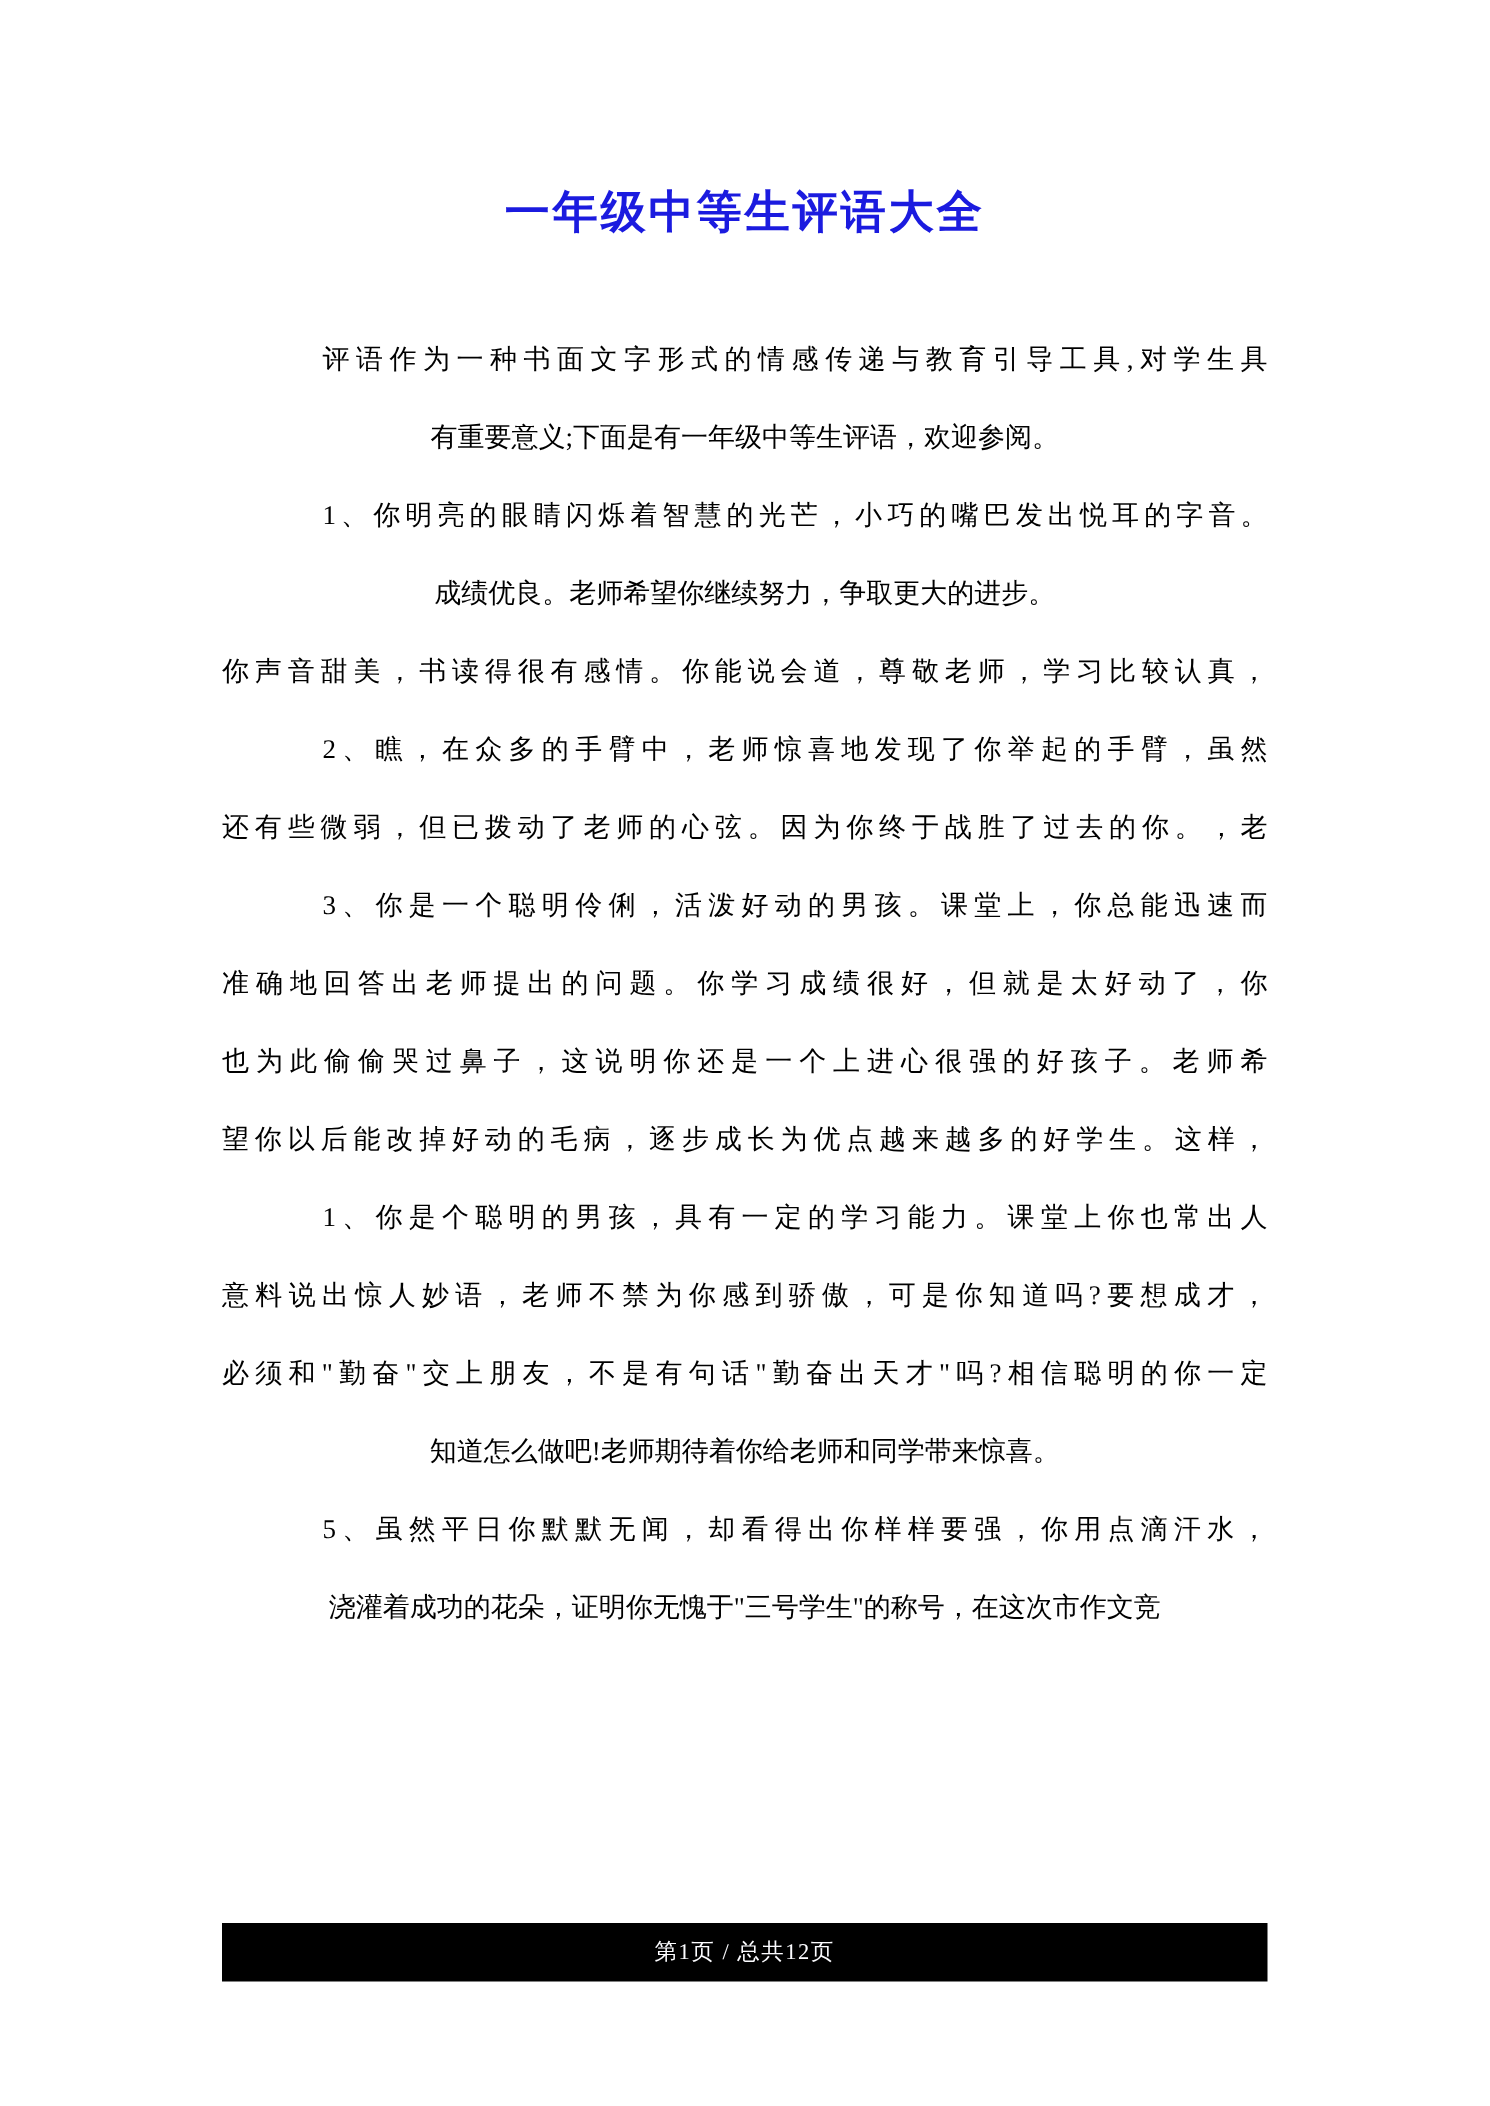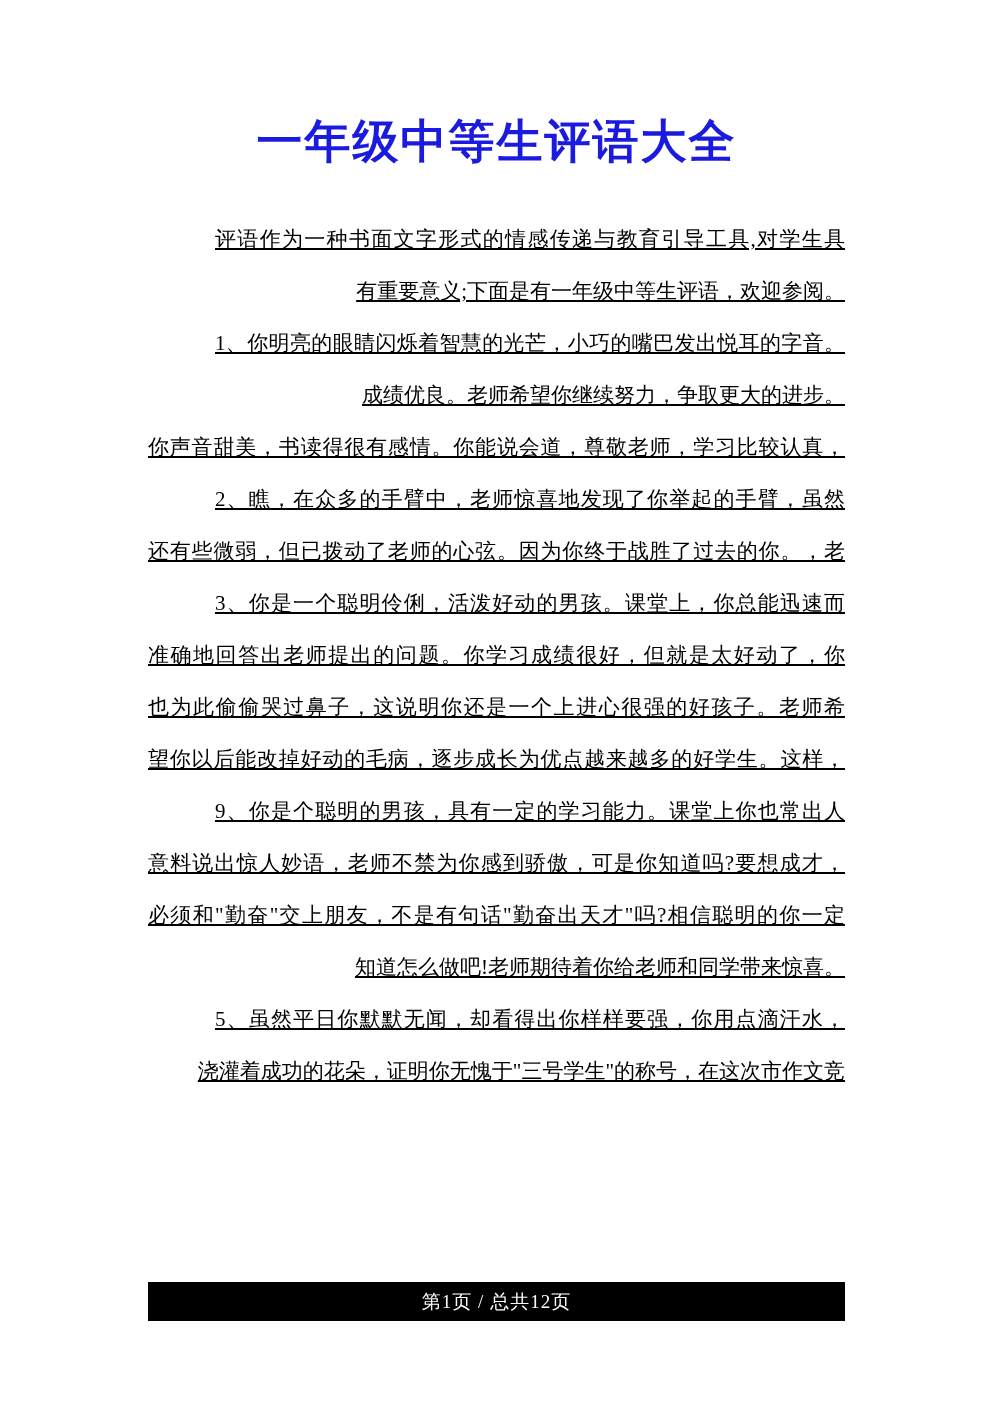--- a/index.html
+++ b/index.html
@@ -15,40 +15,39 @@
     overflow: hidden;
     font-family: "Liberation Serif", serif;
   }
   .title {
     position: absolute;
     top: 119px;
     left: 0;
     width: 100%;
     margin: 0;
     text-align: center;
-    font-size: 46px;
+    font-size: 30px;
     line-height: 46px;
     font-weight: bold;
     letter-spacing: 2px;
     color: var(--title-color, #1b1bdf);
   }
   .doc-body {
     position: absolute;
     top: 213px;
     left: 148px;
     width: 697px;
     color: var(--body-color, #000000);
-    font-size: 21px;
-    text-decoration: underline;
+    font-size: 18px;
   }
   .line {
     height: 52px;
     line-height: 52px;
     overflow: hidden;
-    text-align: right;
+    text-align: center;
   }
   .line.fill {
     text-align: justify;
     text-align-last: justify;
   }
   .line.indent {
     text-indent: 67px;
   }
   .footer-bar {
     position: absolute;
@@ -56,21 +55,21 @@
     top: 1282px;
     width: 697px;
     height: 39px;
     background: var(--footer-bg, #000000);
     display: flex;
     align-items: center;
     justify-content: center;
   }
   .footer-text {
     color: var(--footer-color, #fcfcff);
-    font-size: 19px;
+    font-size: 15px;
     letter-spacing: 1px;
     font-family: "Liberation Serif", serif;
   }
 </style>
 </head>
 <body>
 
 <div class="page">
   <h1 class="title">一年级中等生评语大全</h1>
 
@@ -79,21 +78,21 @@
       <div class="line">有重要意义;下面是有一年级中等生评语，欢迎参阅。</div>
       <div class="line indent fill">1、你明亮的眼睛闪烁着智慧的光芒，小巧的嘴巴发出悦耳的字音。</div>
       <div class="line">成绩优良。老师希望你继续努力，争取更大的进步。</div>
       <div class="line fill">你声音甜美，书读得很有感情。你能说会道，尊敬老师，学习比较认真，</div>
       <div class="line indent fill">2、瞧，在众多的手臂中，老师惊喜地发现了你举起的手臂，虽然</div>
       <div class="line fill">还有些微弱，但已拨动了老师的心弦。因为你终于战胜了过去的你。，老</div>
       <div class="line indent fill">3、你是一个聪明伶俐，活泼好动的男孩。课堂上，你总能迅速而</div>
       <div class="line fill">准确地回答出老师提出的问题。你学习成绩很好，但就是太好动了，你</div>
       <div class="line fill">也为此偷偷哭过鼻子，这说明你还是一个上进心很强的好孩子。老师希</div>
       <div class="line fill">望你以后能改掉好动的毛病，逐步成长为优点越来越多的好学生。这样，</div>
-      <div class="line indent fill">9、你是个聪明的男孩，具有一定的学习能力。课堂上你也常出人</div>
+      <div class="line indent fill">1、你是个聪明的男孩，具有一定的学习能力。课堂上你也常出人</div>
       <div class="line fill">意料说出惊人妙语，老师不禁为你感到骄傲，可是你知道吗?要想成才，</div>
       <div class="line fill">必须和"勤奋"交上朋友，不是有句话"勤奋出天才"吗?相信聪明的你一定</div>
       <div class="line">知道怎么做吧!老师期待着你给老师和同学带来惊喜。</div>
       <div class="line indent fill">5、虽然平日你默默无闻，却看得出你样样要强，你用点滴汗水，</div>
       <div class="line">浇灌着成功的花朵，证明你无愧于"三号学生"的称号，在这次市作文竞</div>
     </div>
 
   <div class="footer-bar">
     <span class="footer-text">第1页 / 总共12页</span>
   </div>

